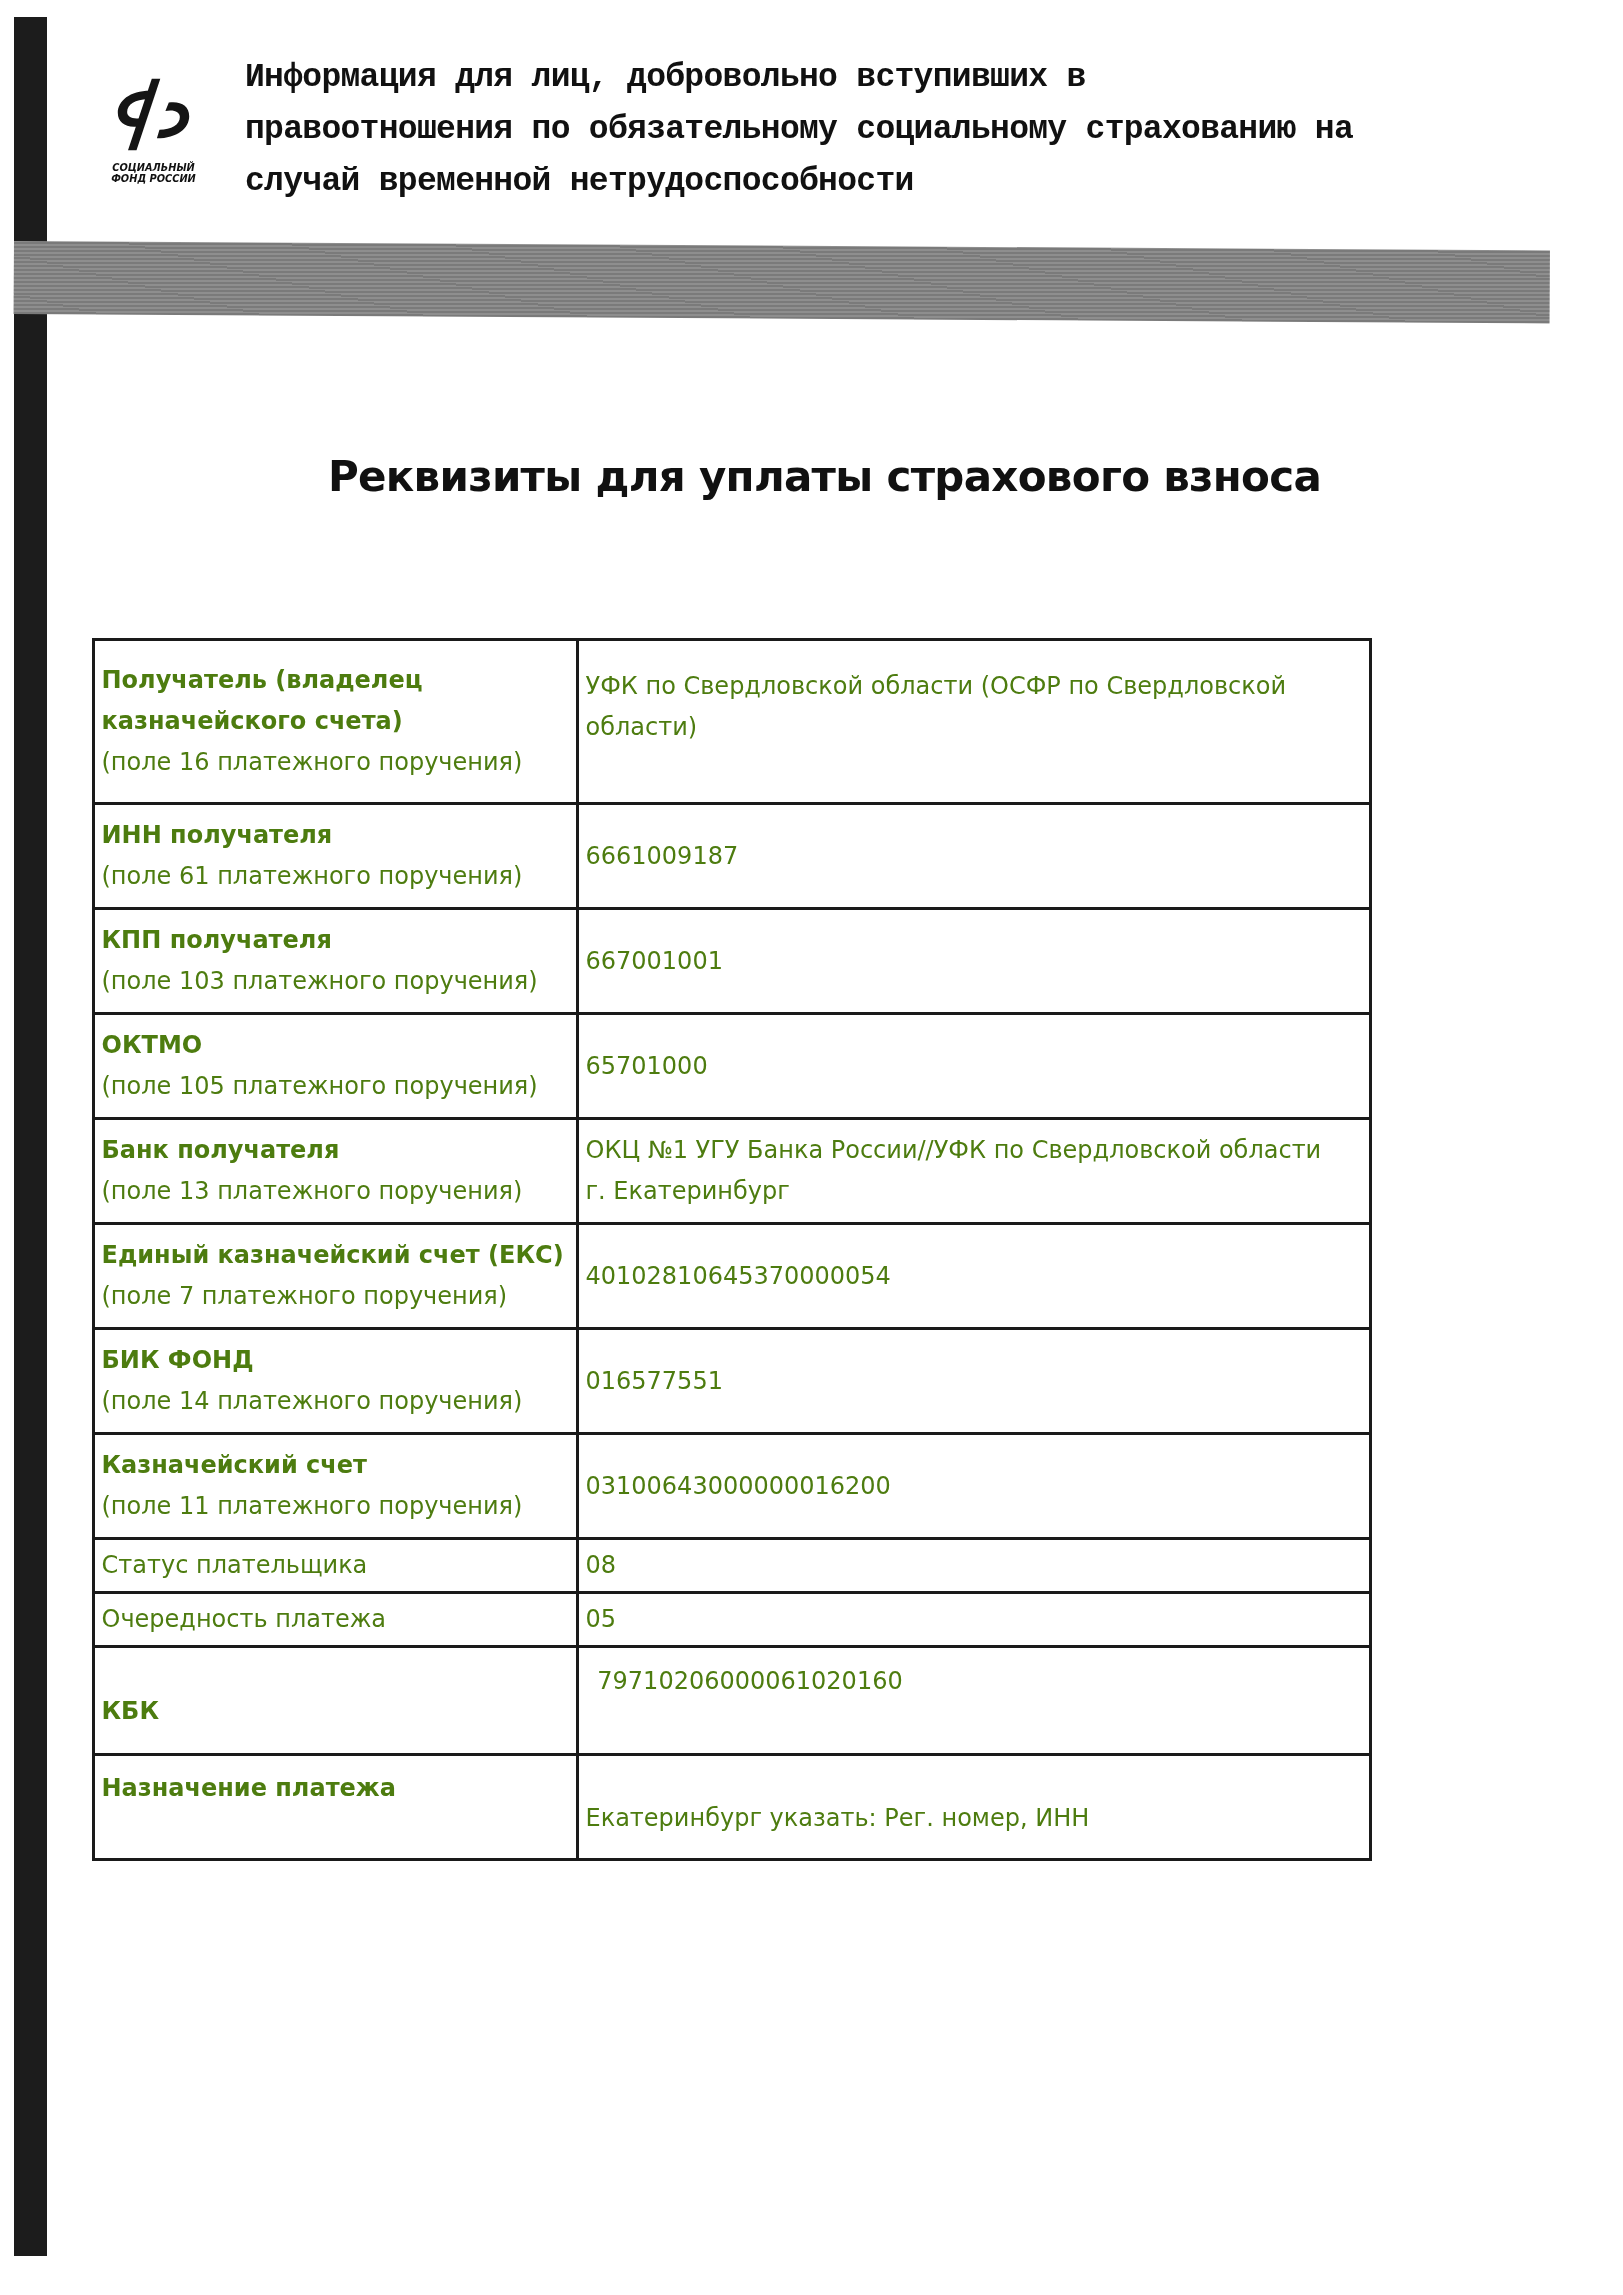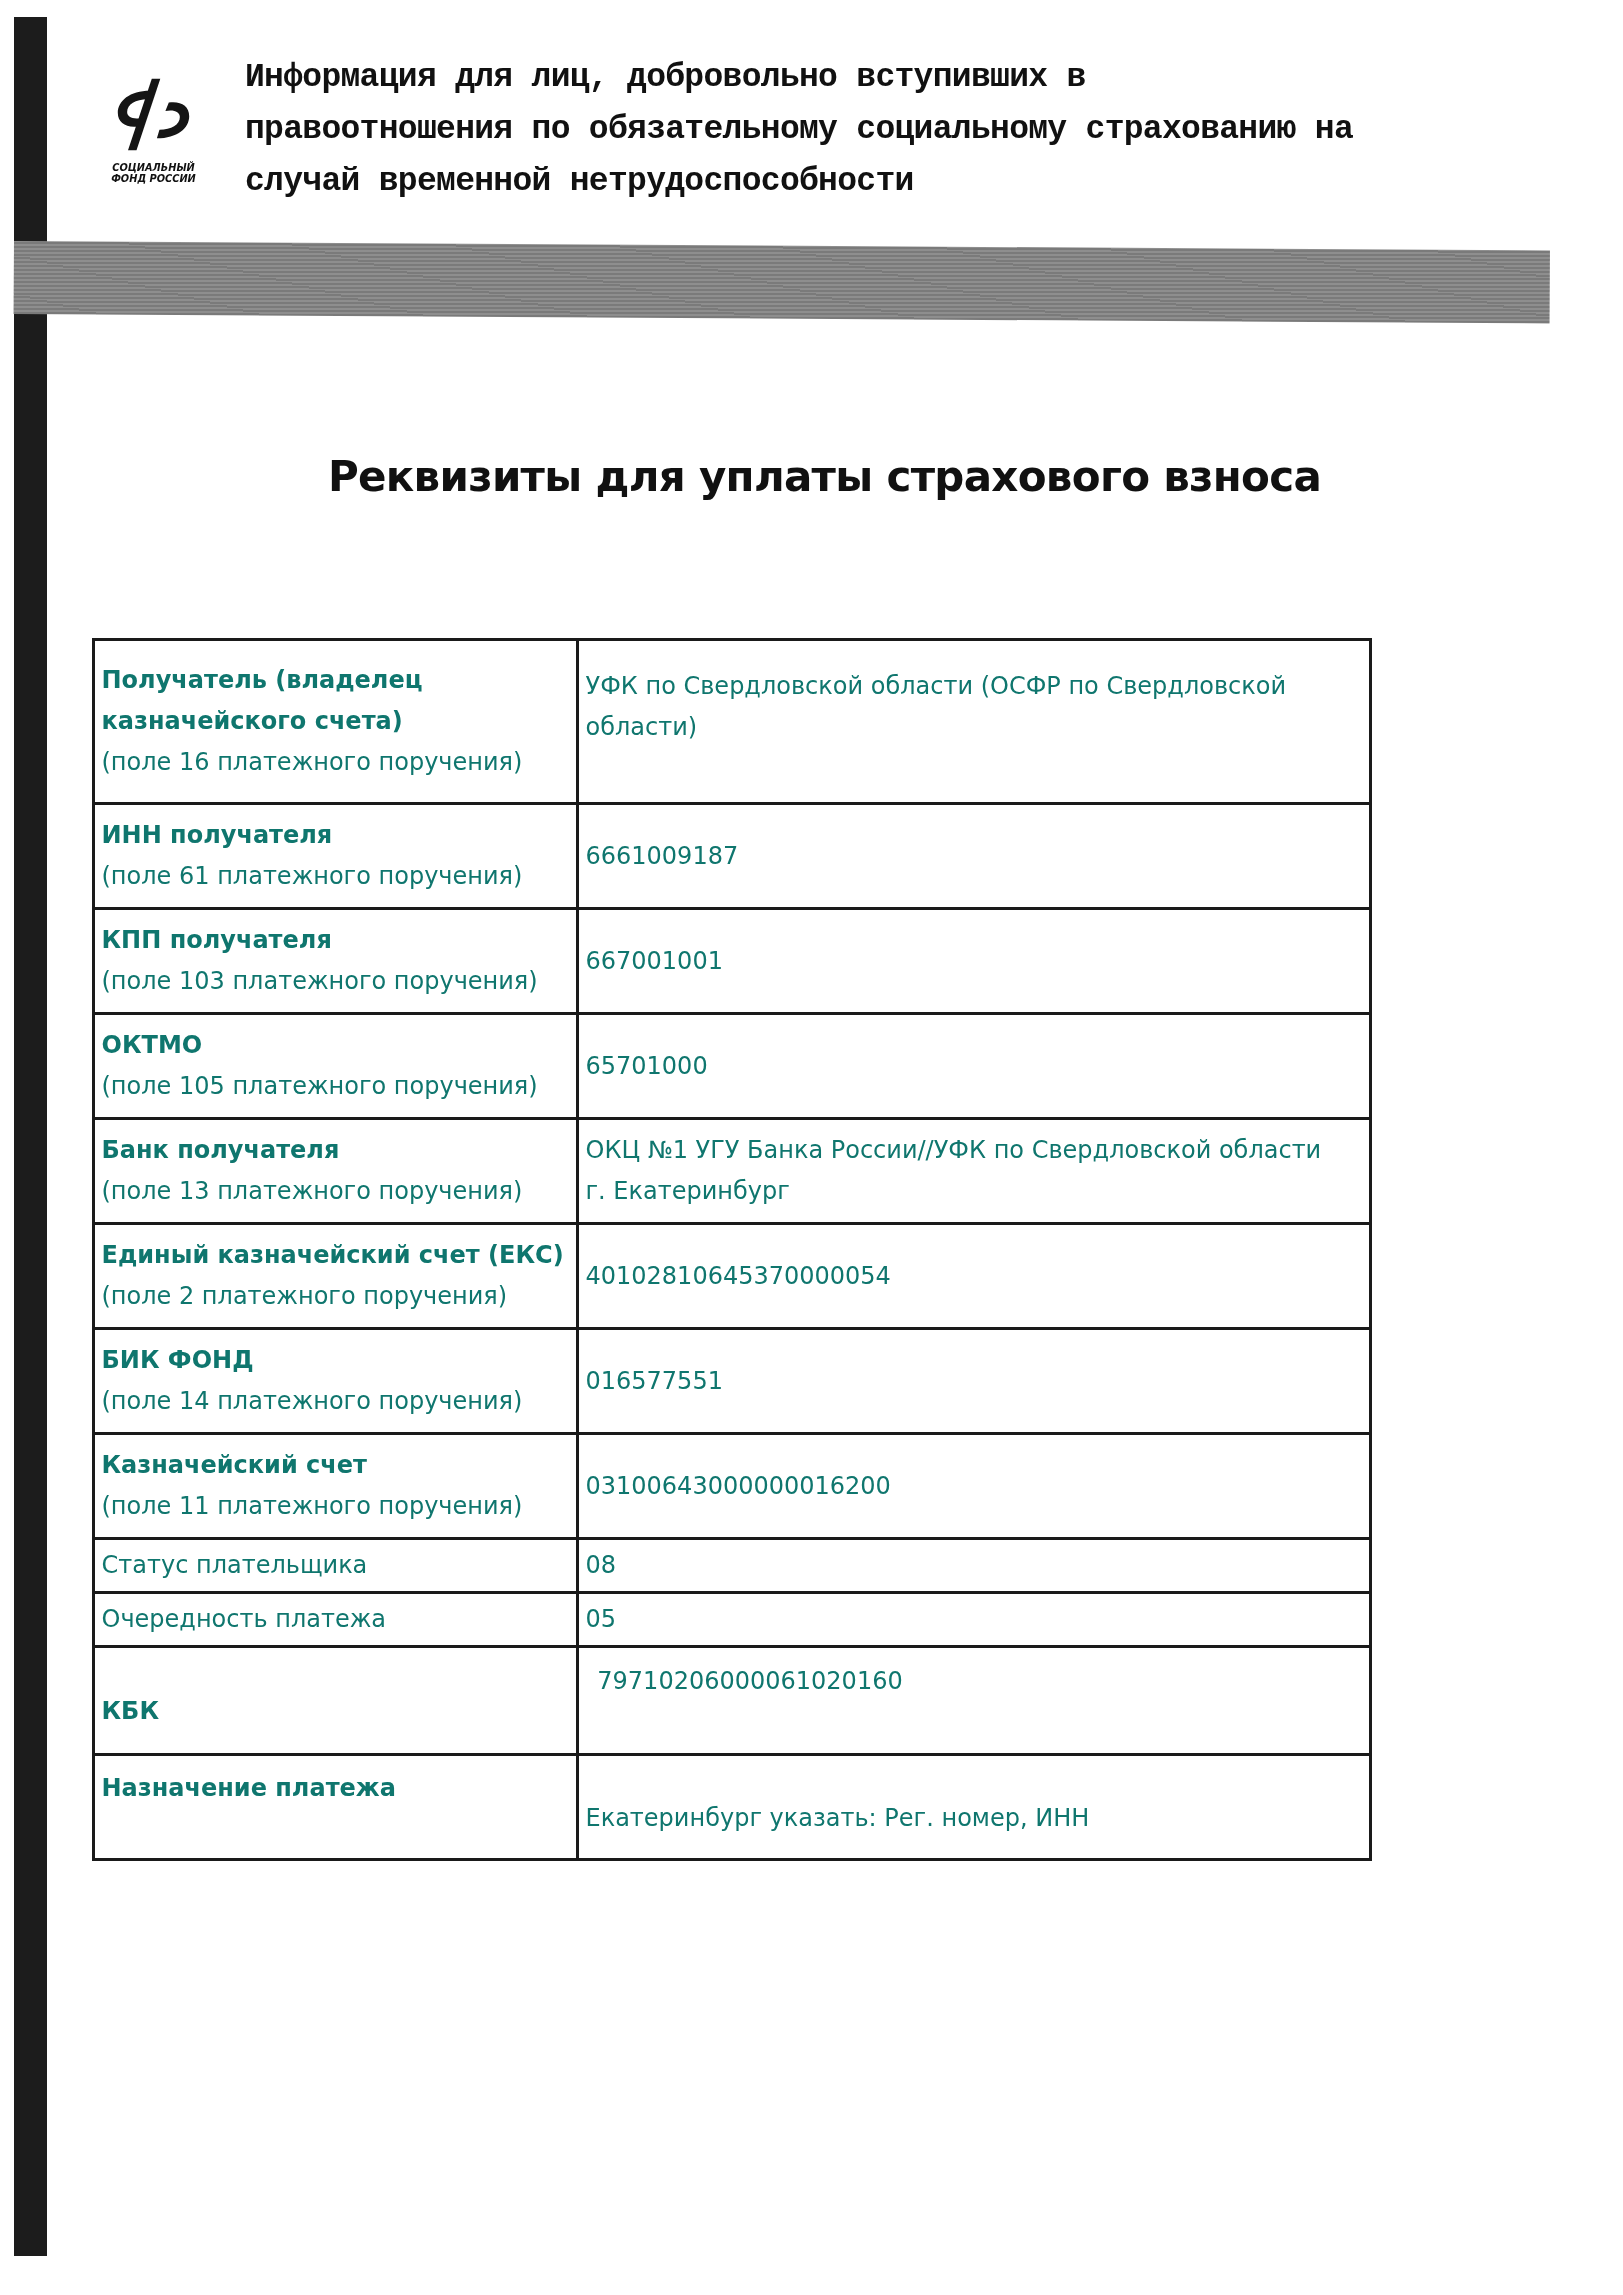--- a/index.html
+++ b/index.html
@@ -32,21 +32,21 @@
     font-size: 33px; line-height: 52px; letter-spacing: -0.7px; color: #111;
   }
   .doc-title {
     position: absolute; left: 0; right: 0; top: 452px; text-align: center;
     font-family: "DejaVu Sans", sans-serif; font-weight: bold;
     font-size: 42px; letter-spacing: -0.7px; color: #111; padding-left: 26px;
   }
   table.req {
     position: absolute; left: 92px; top: 638px; width: 1280px;
     border-collapse: collapse; table-layout: fixed;
-    font-family: "DejaVu Sans", sans-serif; font-size: 24px; color: #0f766e;
+    font-family: "DejaVu Sans", sans-serif; font-size: 24px; color: #4d7c0f;
   }
   table.req td {
     border: 3.3px solid #1a1a1a; vertical-align: middle; padding: 3.9px 6.5px;
     line-height: 41px;
   }
   table.req col.c1 { width: 484px; }
   .lbl { font-weight: bold; display: block; }
   .sub { font-weight: normal; display: block; }
   .plain { font-weight: normal; }
   .r1 { height: 164px; }
@@ -135,21 +135,21 @@
         <span class="sub">(поле 13 платежного поручения)</span>
       </td>
       <td>
         <span style="display:block">ОКЦ №1 УГУ  Банка России//УФК по Свердловской области</span>
         <span style="display:block">г. Екатеринбург</span>
       </td>
     </tr>
     <tr class="r-std">
       <td>
         <span class="lbl">Единый казначейский счет (ЕКС)</span>
-        <span class="sub">(поле 2 платежного поручения)</span>
+        <span class="sub">(поле 7 платежного поручения)</span>
       </td>
       <td>
         <span>40102810645370000054</span>
       </td>
     </tr>
     <tr class="r-std">
       <td>
         <span class="lbl">БИК ФОНД</span>
         <span class="sub">(поле 14 платежного поручения)</span>
       </td>

